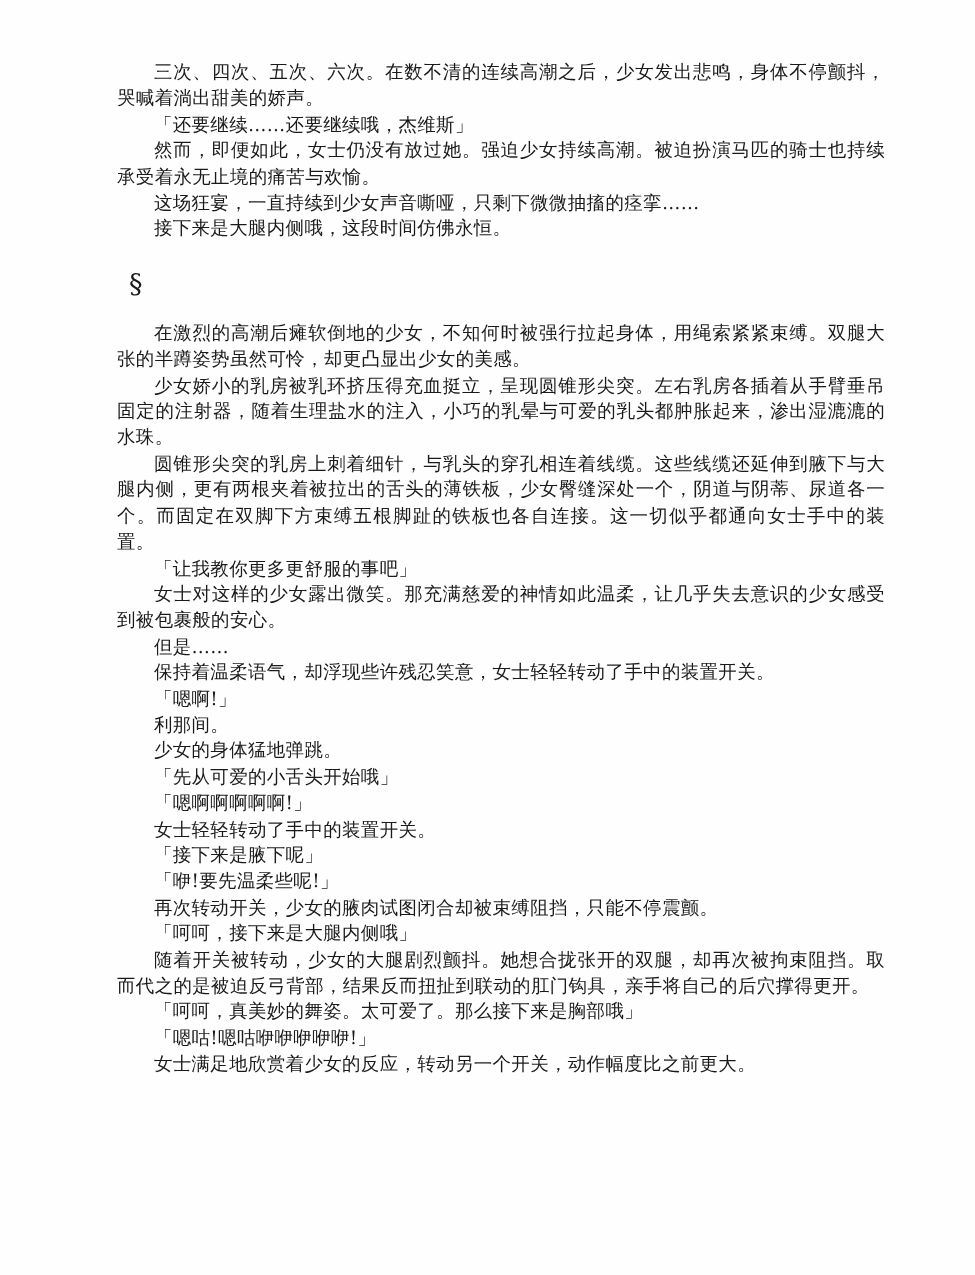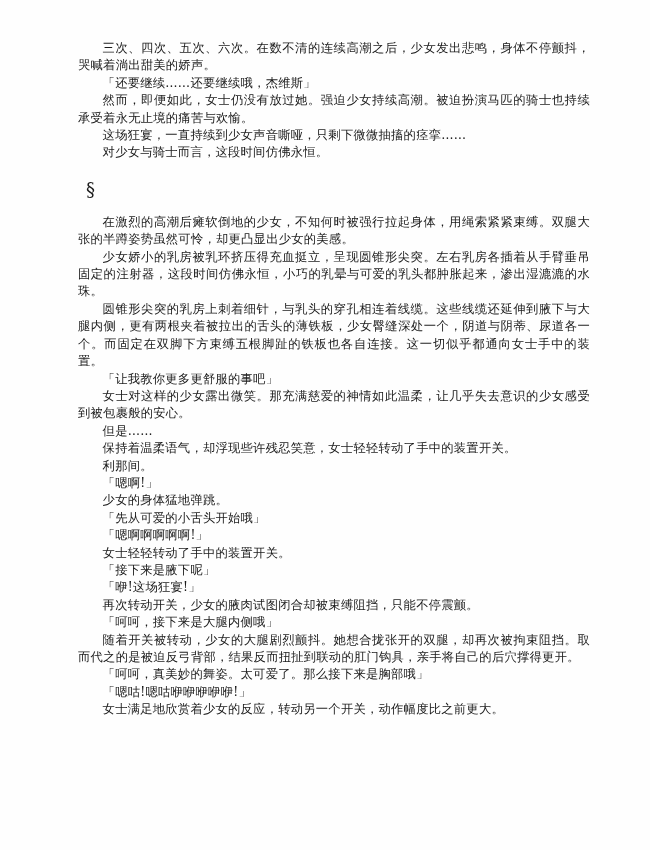--- a/index.html
+++ b/index.html
@@ -47,37 +47,37 @@
 </head>
 <body>
 
 <div class="page">
   <div class="page-inner">
     <div id="blocks">
         <p class="para">三次、四次、五次、六次。在数不清的连续高潮之后，少女发出悲鸣，身体不停颤抖，哭喊着淌出甜美的娇声。</p>
         <p class="para">「还要继续……还要继续哦，杰维斯」</p>
         <p class="para">然而，即便如此，女士仍没有放过她。强迫少女持续高潮。被迫扮演马匹的骑士也持续承受着永无止境的痛苦与欢愉。</p>
         <p class="para">这场狂宴，一直持续到少女声音嘶哑，只剩下微微抽搐的痉挛……</p>
-        <p class="para">对少女与骑士而言，这段时间仿佛永恒。</p>
+        <p class="para">接下来是大腿内侧哦，这段时间仿佛永恒。</p>
         <div class="section-mark">§</div>
         <p class="para">在激烈的高潮后瘫软倒地的少女，不知何时被强行拉起身体，用绳索紧紧束缚。双腿大张的半蹲姿势虽然可怜，却更凸显出少女的美感。</p>
-        <p class="para">少女娇小的乳房被乳环挤压得充血挺立，呈现圆锥形尖突。左右乳房各插着从手臂垂吊固定的注射器，这段时间仿佛永恒，小巧的乳晕与可爱的乳头都肿胀起来，渗出湿漉漉的水珠。</p>
+        <p class="para">少女娇小的乳房被乳环挤压得充血挺立，呈现圆锥形尖突。左右乳房各插着从手臂垂吊固定的注射器，随着生理盐水的注入，小巧的乳晕与可爱的乳头都肿胀起来，渗出湿漉漉的水珠。</p>
         <p class="para">圆锥形尖突的乳房上刺着细针，与乳头的穿孔相连着线缆。这些线缆还延伸到腋下与大腿内侧，更有两根夹着被拉出的舌头的薄铁板，少女臀缝深处一个，阴道与阴蒂、尿道各一个。而固定在双脚下方束缚五根脚趾的铁板也各自连接。这一切似乎都通向女士手中的装置。</p>
         <p class="para">「让我教你更多更舒服的事吧」</p>
         <p class="para">女士对这样的少女露出微笑。那充满慈爱的神情如此温柔，让几乎失去意识的少女感受到被包裹般的安心。</p>
         <p class="para">但是……</p>
         <p class="para">保持着温柔语气，却浮现些许残忍笑意，女士轻轻转动了手中的装置开关。</p>
+        <p class="para">「嗯啊!」</p>
         <p class="para">利那间。</p>
-        <p class="para">「嗯啊!」</p>
         <p class="para">少女的身体猛地弹跳。</p>
         <p class="para">「先从可爱的小舌头开始哦」</p>
         <p class="para">「嗯啊啊啊啊啊!」</p>
         <p class="para">女士轻轻转动了手中的装置开关。</p>
         <p class="para">「接下来是腋下呢」</p>
-        <p class="para">「咿!这场狂宴!」</p>
+        <p class="para">「咿!要先温柔些呢!」</p>
         <p class="para">再次转动开关，少女的腋肉试图闭合却被束缚阻挡，只能不停震颤。</p>
         <p class="para">「呵呵，接下来是大腿内侧哦」</p>
         <p class="para">随着开关被转动，少女的大腿剧烈颤抖。她想合拢张开的双腿，却再次被拘束阻挡。取而代之的是被迫反弓背部，结果反而扭扯到联动的肛门钩具，亲手将自己的后穴撑得更开。</p>
         <p class="para">「呵呵，真美妙的舞姿。太可爱了。那么接下来是胸部哦」</p>
         <p class="para">「嗯咕!嗯咕咿咿咿咿咿!」</p>
         <p class="para">女士满足地欣赏着少女的反应，转动另一个开关，动作幅度比之前更大。</p>
       </div>
   </div>
 </div>
 

